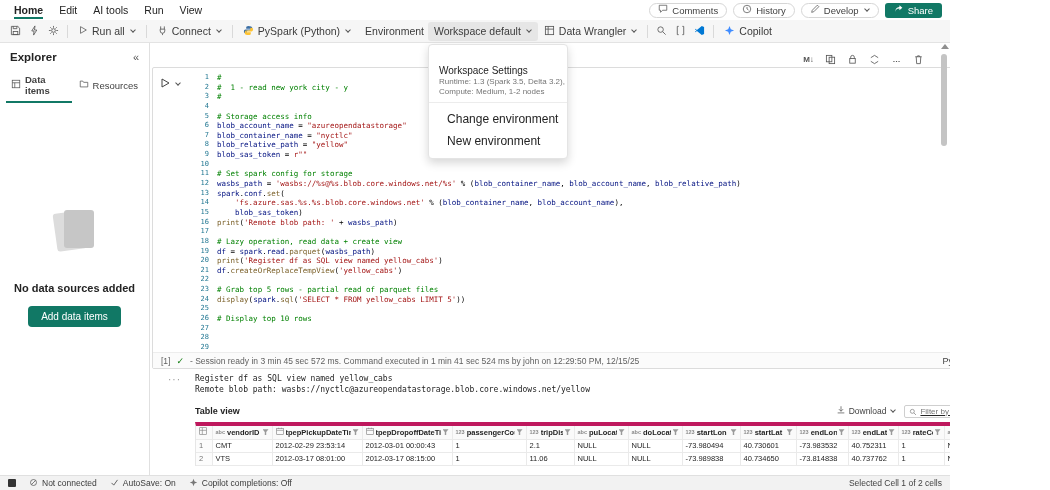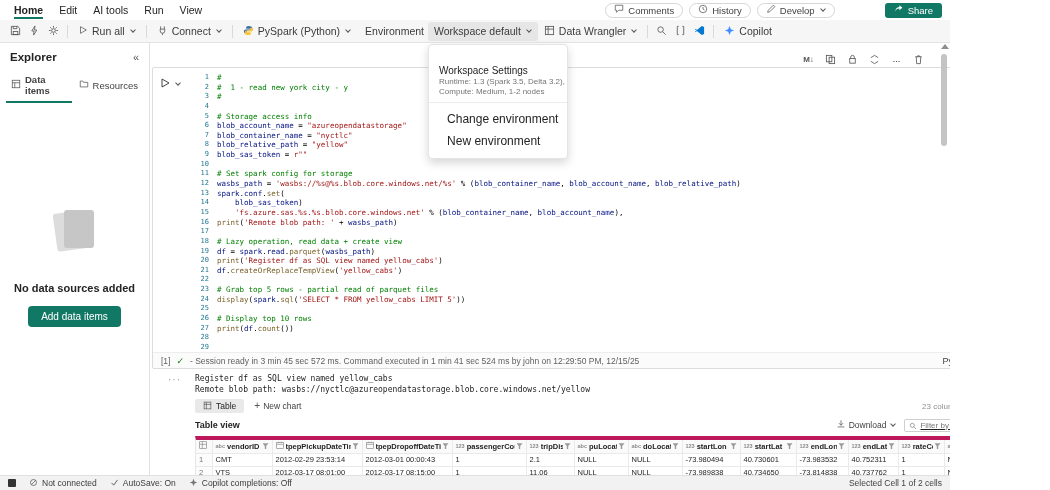--- a/index.html
+++ b/index.html
@@ -7,21 +7,21 @@
   body { font-family:"Liberation Sans","DejaVu Sans",sans-serif; color:#242424; background:#fff; }
   #app { position:relative; width:950px; height:490px; background:#fff; overflow:hidden; }
 
   
   .menubar { position:absolute; top:0; left:0; right:0; height:20px; background:#fff; display:flex; align-items:center; padding:0 6px; }
   .menu-item { font-size:10.5px; padding:0 8px; line-height:20px; color:#242424; position:relative; cursor:default; }
   .menu-item.active { font-weight:bold; }
   .menu-item.active::after { content:""; position:absolute; left:8px; right:8px; bottom:1px; height:2px; background:#117865; }
   .menubar-right { margin-left:auto; display:flex; align-items:center; gap:6px; padding-right:2px; }
   .pill { height:15px; border:1px solid #d6d6d6; border-radius:9px; background:#fff; display:inline-flex; align-items:center; gap:4px; padding:0 8px; font-size:9.5px; color:#424242; }
-  .share-btn { height:15px; border-radius:3px; background:#117865; color:#fff; display:inline-flex; align-items:center; gap:4px; padding:0 9px; font-size:9.5px;margin-left:44px; }
+  .share-btn { height:15px; border-radius:3px; background:#117865; color:#fff; display:inline-flex; align-items:center; gap:4px; padding:0 9px; font-size:9.5px; }
 
   
   .toolbar { position:absolute; top:20px; left:0; right:0; height:23px; background:#f6f6f6; border-bottom:1px solid #e3e3e3; display:flex; align-items:center; padding:0 6px; font-size:10.5px; color:#3b3b3b; }
   .tbtn { height:19px; display:inline-flex; align-items:center; gap:4px; padding:0 6px; border-radius:3px; white-space:nowrap; }
   .tbtn.icon-only { padding:0; width:19px; justify-content:center; }
   .tbtn.open { background:#e6e6e6; position:relative; }
   .tb-divider { width:1px; height:13px; background:#d9d9d9; margin:0 4px; flex:0 0 1px; }
   .tb-label { color:#3b3b3b; padding:0 4px 0 8px; }
   .chev { width:4px; height:4px; border-right:1px solid #555; border-bottom:1px solid #555; transform:rotate(45deg); display:inline-block; margin:-2px 1px 0 2px; }
   .svg-i { display:inline-block; vertical-align:middle; }
@@ -346,34 +346,33 @@
           <div class="code-line">&nbsp;</div>
           <div class="code-line"><span class="tok-c"># Storage access info</span></div>
           <div class="code-line"><span class="tok-v">blob_account_name</span><span class="tok-p"> = </span><span class="tok-s">"azureopendatastorage"</span></div>
           <div class="code-line"><span class="tok-v">blob_container_name</span><span class="tok-p"> = </span><span class="tok-s">"nyctlc"</span></div>
           <div class="code-line"><span class="tok-v">blob_relative_path</span><span class="tok-p"> = </span><span class="tok-s">"yellow"</span></div>
           <div class="code-line"><span class="tok-v">blob_sas_token</span><span class="tok-p"> = </span><span class="tok-s">r""</span></div>
           <div class="code-line">&nbsp;</div>
           <div class="code-line"><span class="tok-c"># Set spark config for storage</span></div>
           <div class="code-line"><span class="tok-v">wasbs_path</span><span class="tok-p"> = </span><span class="tok-s">'wasbs://%s@%s.blob.core.windows.net/%s'</span><span class="tok-p"> % (</span><span class="tok-v">blob_container_name</span><span class="tok-p">, </span><span class="tok-v">blob_account_name</span><span class="tok-p">, </span><span class="tok-v">blob_relative_path</span><span class="tok-p">)</span></div>
           <div class="code-line"><span class="tok-v">spark</span><span class="tok-p">.</span><span class="tok-v">conf</span><span class="tok-p">.</span><span class="tok-f">set</span><span class="tok-p">(</span></div>
+          <div class="code-line"><span class="tok-p">    </span><span class="tok-s">'fs.azure.sas.%s.%s.blob.core.windows.net'</span><span class="tok-p"> % (</span><span class="tok-v">blob_container_name</span><span class="tok-p">, </span><span class="tok-v">blob_account_name</span><span class="tok-p">),</span></div>
           <div class="code-line"><span class="tok-p">    </span><span class="tok-v">blob_sas_token</span><span class="tok-p">)</span></div>
-          <div class="code-line"><span class="tok-p">    </span><span class="tok-s">'fs.azure.sas.%s.%s.blob.core.windows.net'</span><span class="tok-p"> % (</span><span class="tok-v">blob_container_name</span><span class="tok-p">, </span><span class="tok-v">blob_account_name</span><span class="tok-p">),</span></div>
           <div class="code-line"><span class="tok-f">print</span><span class="tok-p">(</span><span class="tok-s">'Remote blob path: '</span><span class="tok-p"> + </span><span class="tok-v">wasbs_path</span><span class="tok-p">)</span></div>
           <div class="code-line">&nbsp;</div>
           <div class="code-line"><span class="tok-c"># Lazy operation, read data + create view</span></div>
           <div class="code-line"><span class="tok-v">df</span><span class="tok-p"> = </span><span class="tok-v">spark</span><span class="tok-p">.</span><span class="tok-v">read</span><span class="tok-p">.</span><span class="tok-f">parquet</span><span class="tok-p">(</span><span class="tok-v">wasbs_path</span><span class="tok-p">)</span></div>
           <div class="code-line"><span class="tok-f">print</span><span class="tok-p">(</span><span class="tok-s">'Register df as SQL view named yellow_cabs'</span><span class="tok-p">)</span></div>
           <div class="code-line"><span class="tok-v">df</span><span class="tok-p">.</span><span class="tok-f">createOrReplaceTempView</span><span class="tok-p">(</span><span class="tok-s">'yellow_cabs'</span><span class="tok-p">)</span></div>
           <div class="code-line">&nbsp;</div>
           <div class="code-line"><span class="tok-c"># Grab top 5 rows - partial read of parquet files</span></div>
           <div class="code-line"><span class="tok-f">display</span><span class="tok-p">(</span><span class="tok-v">spark</span><span class="tok-p">.</span><span class="tok-f">sql</span><span class="tok-p">(</span><span class="tok-s">'SELECT * FROM yellow_cabs LIMIT 5'</span><span class="tok-p">))</span></div>
           <div class="code-line">&nbsp;</div>
           <div class="code-line"><span class="tok-c"># Display top 10 rows</span></div>
-          <div class="code-line"><span class="tok-f">print</span><span class="tok-p">(</span><span class="tok-v">df</span><span class="tok-p">.</span><span class="tok-f">count</span><span class="tok-p">())</span></div>
           <div class="code-line">&nbsp;</div>
           <div class="code-line">&nbsp;</div>
         </div>
       <div class="cell-status">
         <span class="exec-count">[1]</span>
         <span class="ok-check">✓</span>
         <span>- Session ready in 3 min 45 sec 572 ms. Command executed in 1 min 41 sec 524 ms by john on 12:29:50 PM, 12/15/25</span>
         <span class="cell-lang">
           <span>PySpark (Python)</span>
           <span class="chev"></span>
@@ -381,34 +380,20 @@
       </div>
     </div>
 
     <div class="out-collapse">···</div>
     <div class="stdout">
       <div>Register df as SQL view named yellow_cabs</div>
       <div>Remote blob path: wasbs://nyctlc@azureopendatastorage.blob.core.windows.net/yellow</div>
     </div>
 
     <div class="result">
-      <div class="res-tabbar">
-        <div class="table-chip">
-          <span class="svg-i"><svg width="9" height="9" viewBox="0 0 12 12">
-                <rect x="1.5" y="1.5" width="9" height="9" fill="none" stroke="#555" stroke-width="0.9"></rect>
-                <path d="M1.5 4.5h9M4.5 1.5v9" stroke="#555" stroke-width="0.9"></path>
-              </svg></span>
-          <span>Table</span>
-        </div>
-        <div class="new-chart">
-          <span class="plus-i">+</span>
-          <span>New chart</span>
-        </div>
-        <div class="res-summary">23 columns, 5 rows</div>
-      </div>
       <div class="view-row">
         <span class="view-label">Table view</span>
         <div class="view-right">
           <span class="dl-btn">
             <span class="svg-i"><svg width="10" height="10" viewBox="0 0 12 12">
                   <path d="M6 1.5v6M3.5 5L6 7.5 8.5 5M2 9.5h8" stroke="#555" fill="none" stroke-width="0.9"></path>
                 </svg></span>
             <span>Download</span>
             <span class="chev"></span>
           </span>

